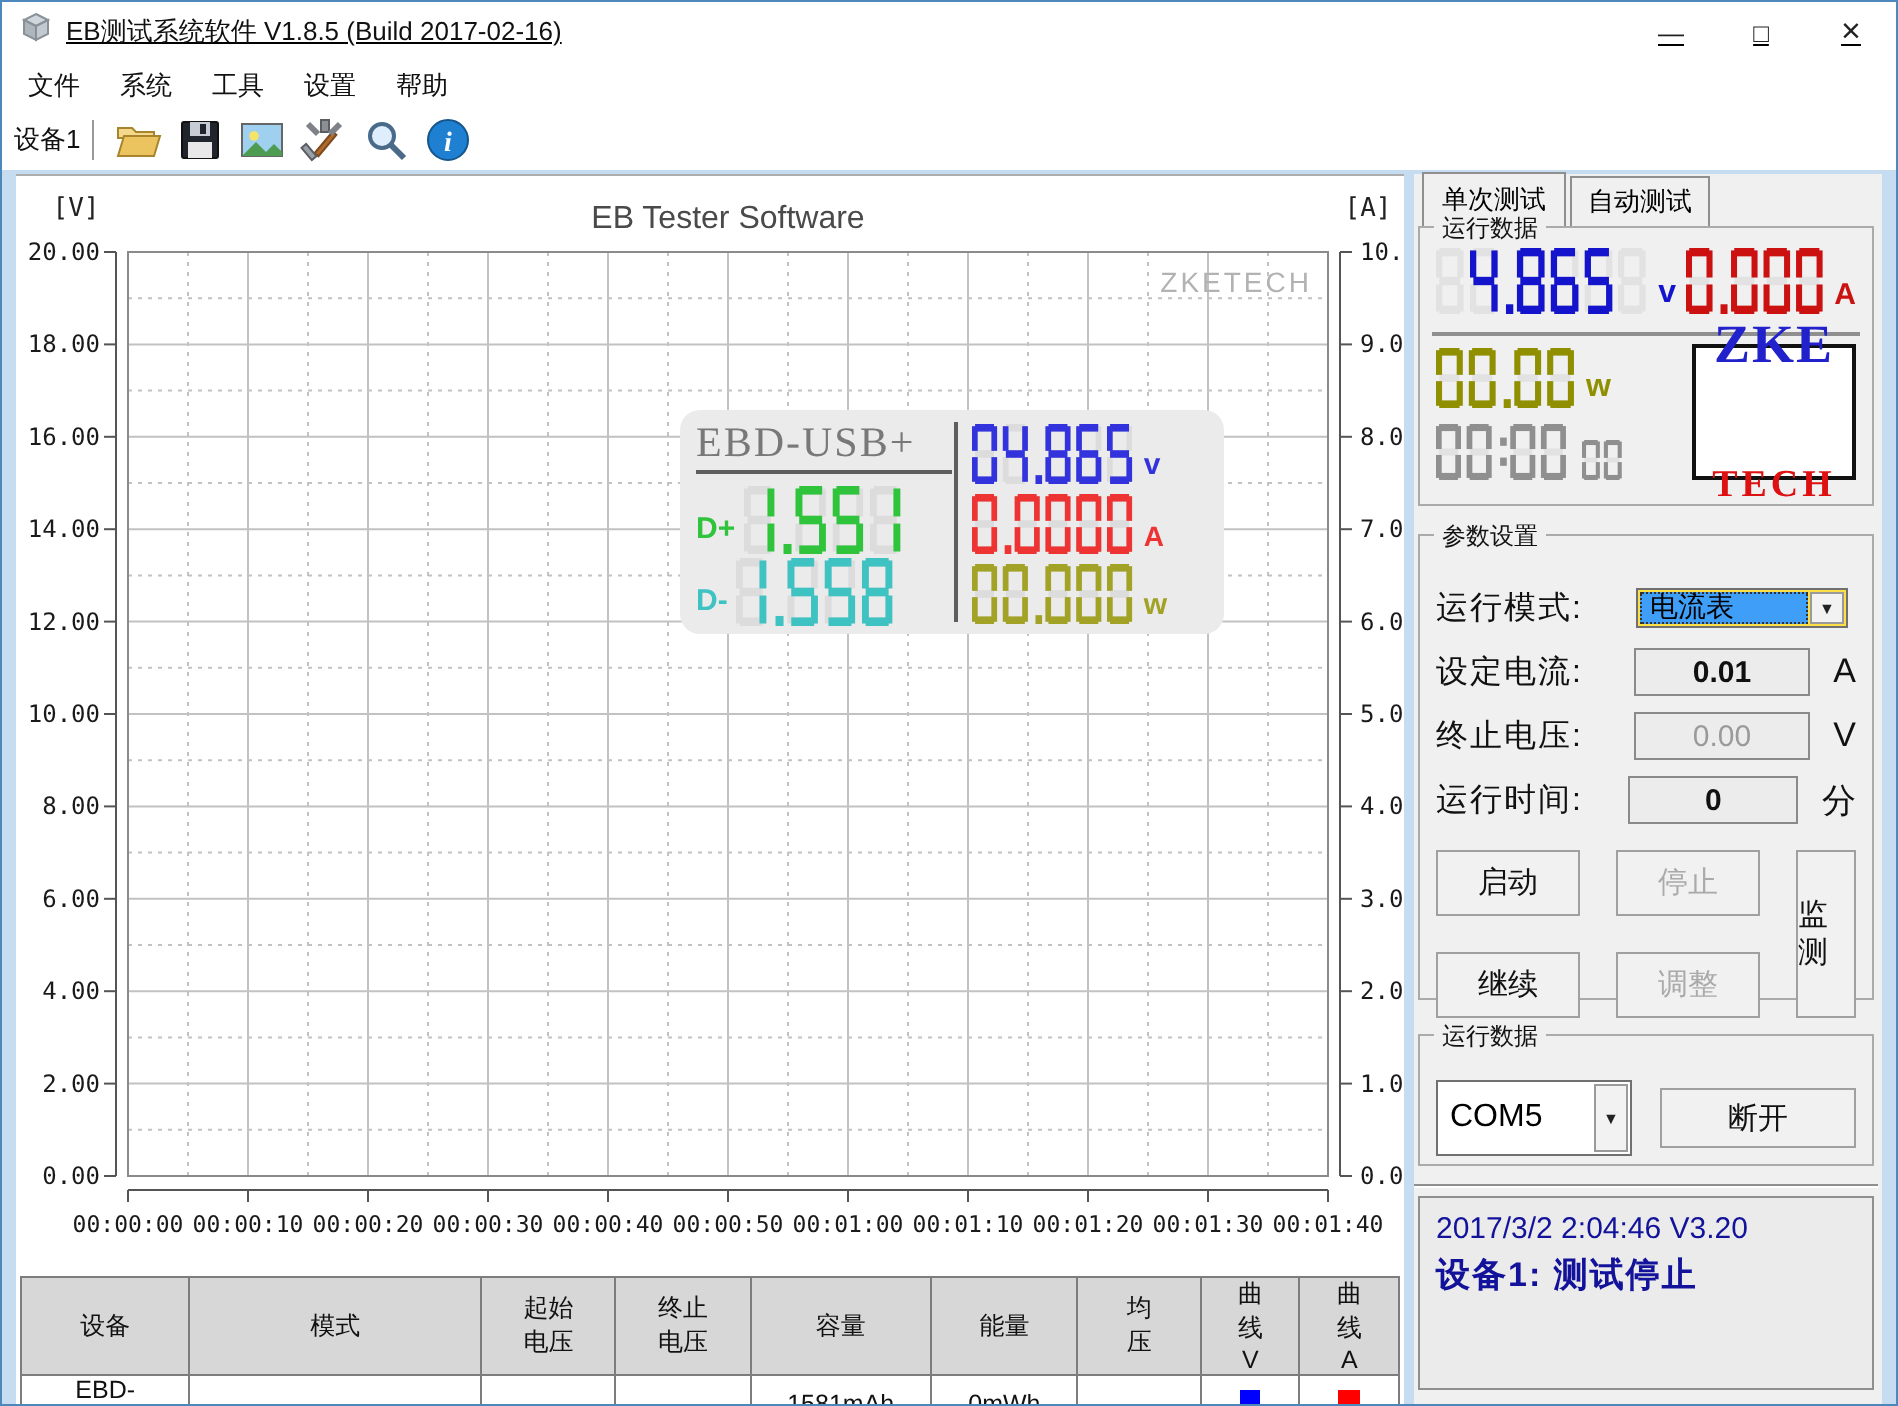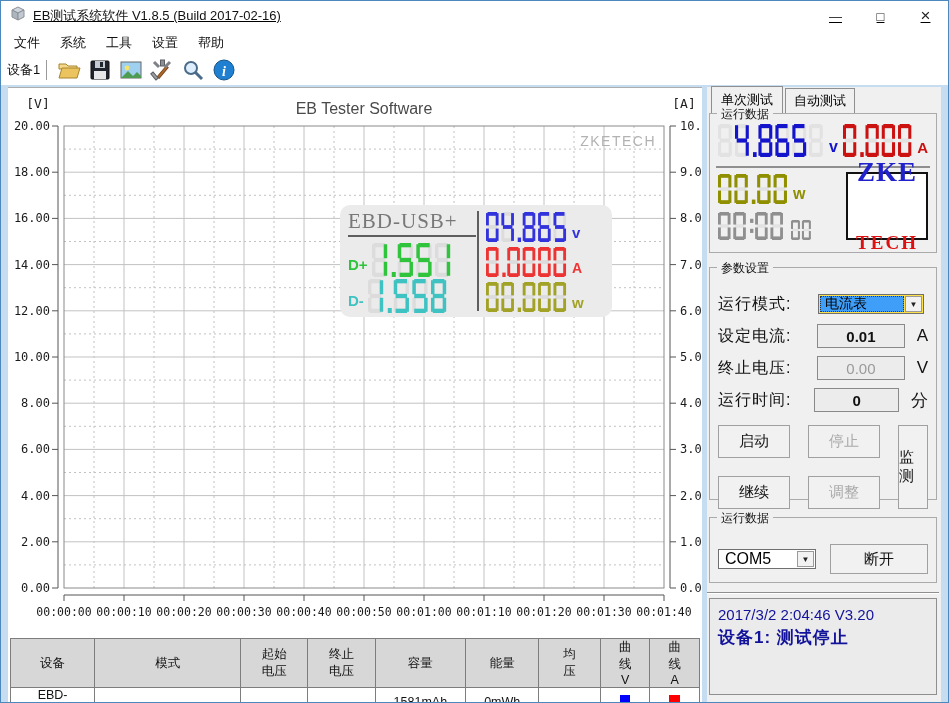--- a/index.html
+++ b/index.html
@@ -68,21 +68,21 @@
                display:flex; align-items:center; padding:0 4px; }
   .combo .arrow{ width:17px; display:flex; align-items:center; justify-content:center;
                  border:1px solid #9a9a9a; background:#f2f2f2; font-size:8px; margin-left:1px; color:#222;}
   .btngrid{ display:grid; grid-template-columns:72px 72px auto; grid-template-rows:33px 33px; gap:18px; margin-top:9px;}
   .btn{ background:#f1f1f1; border:1px solid #a0a0a0; font-size:15px; color:#111;
         display:flex; align-items:center; justify-content:center; }
   .btn.disabled{ color:#aaa; }
   .btn.tall{ grid-column:3; grid-row:1/3; }
   
   .g-ser{ top:430px; height:66px; padding:18px 8px 0 8px; display:flex; align-items:center;}
-  .combo2{ display:flex; align-items:stretch; border:1px solid #707070; background:#fff; height:20px; width:98px; padding:1px;}
+  .combo2{ display:flex; align-items:stretch; border:1px solid #707070; background:#fff; height:38px; width:98px; padding:1px;}
   .combo2 .sel{ flex:1; display:flex; align-items:center; padding:0 5px; font-size:16px; color:#000; background:#fff;}
   .groove{ position:absolute; left:0; right:2px; top:505px; border-top:1px solid #8f8f8f; border-bottom:1px solid #fff; }
   .statusbox{ position:absolute; left:2px; right:4px; top:511px; height:97px; background:#ebebeb;
               border:1px solid #8f8f8f; padding:5px 8px; color:#12129a; }
   .statusbox .s1{ font-size:15px; line-height:22px; }
   .statusbox .s2{ font-size:17px; font-weight:bold; letter-spacing:1px; line-height:24px;}
   .lcd{ display:inline-block; line-height:0; }
   .spacer{ flex:1; }
 </style>
 </head>

